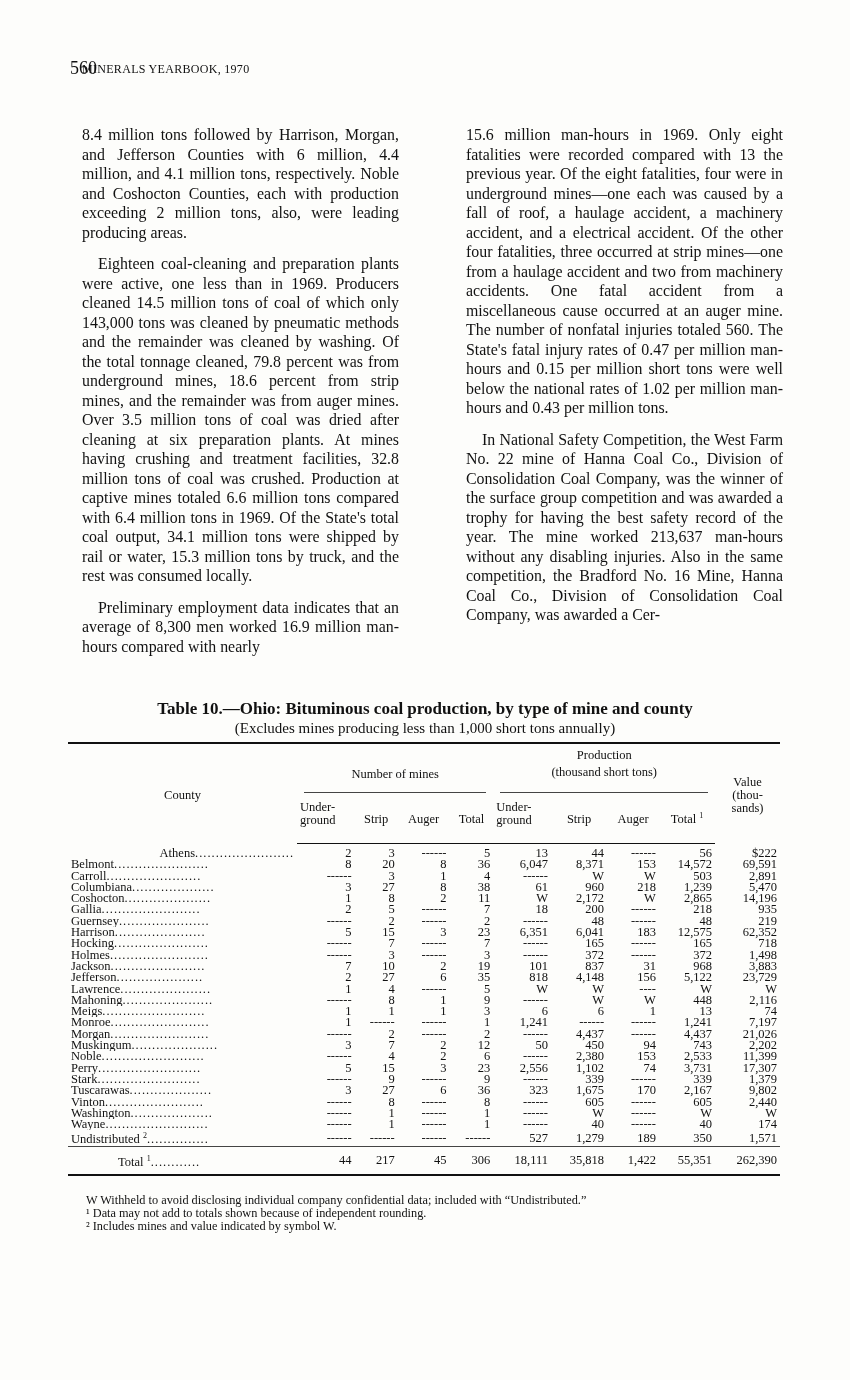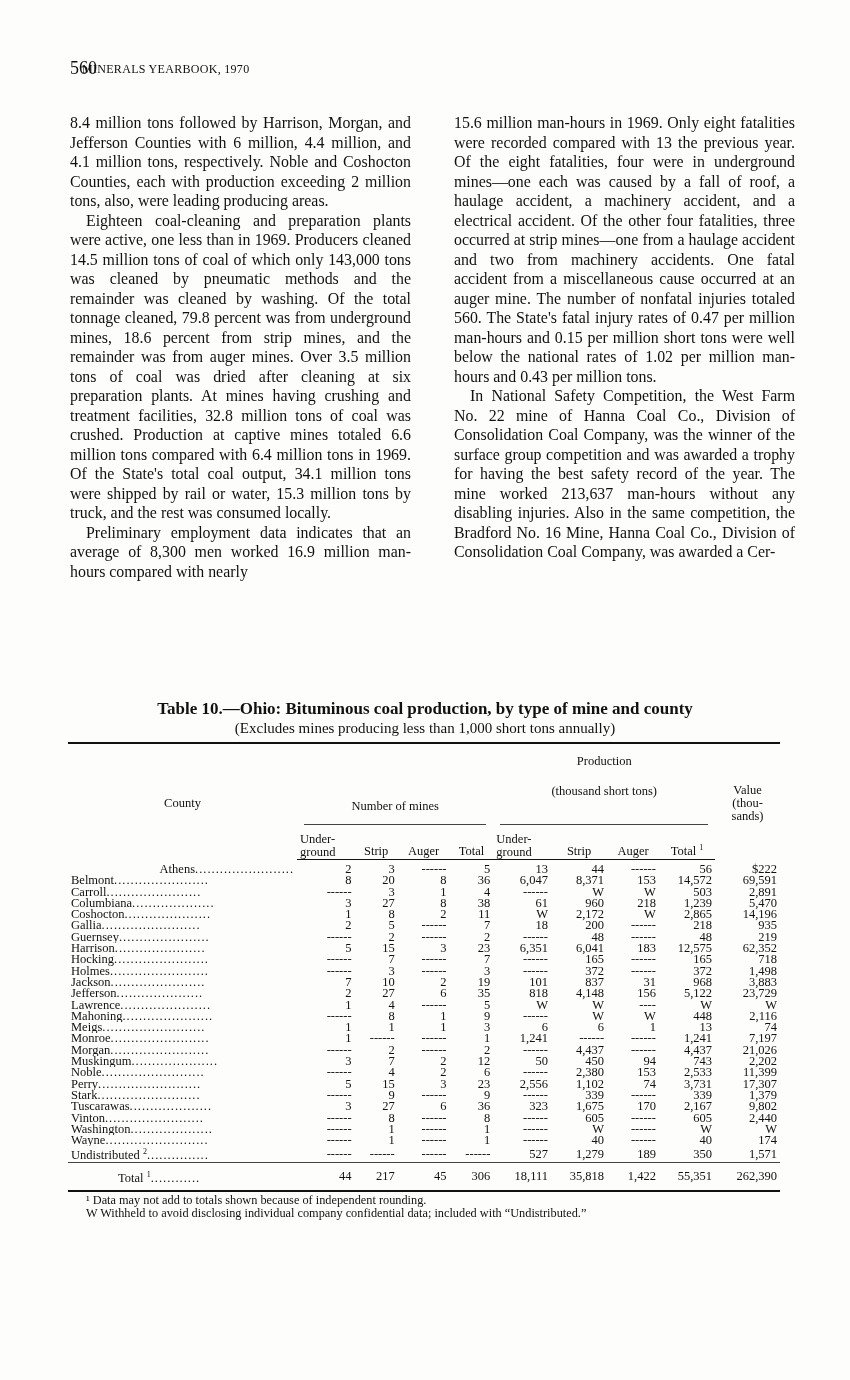--- a/index.html
+++ b/index.html
@@ -5,28 +5,28 @@
   html, body { margin: 0; padding: 0; background: #fdfdfb; }
   body { width: 850px; height: 1380px; position: relative; overflow: hidden; color: #111;
          font-family: "DejaVu Serif", "Liberation Serif", serif; }
   .header { position: absolute; top: 58px; left: 70px; width: 710px; height: 28px; }
   .page-num { position: absolute; left: 0; top: 0; font-size: 18px; font-family: Liberation Serif, serif; }
   .running-title { position: absolute; left: 12px; right: 0; top: 4px; text-align: left; font-size: 12px; letter-spacing: 0.3px; font-family: "Liberation Serif", serif; }
   .columns { position: absolute; top: 113px; left: 70px; width: 710px; }
   .col { position: absolute; top: 0; width: 341px; font-family: "Liberation Serif", serif; font-size: 15.9px; line-height: 19.5px; text-align: justify; }
   .col.left { left: 0; }
   .col.right { left: 384px; }
-  .col p { margin: 0; }
+  .col p { margin: 12px; }
   .col p.indent { text-indent: 16px; }
   .table-title { position: absolute; top: 699px; left: 70px; width: 710px; text-align: center; font-family: "Liberation Serif", serif; font-weight: bold; font-size: 17px; }
   .table-subtitle { position: absolute; top: 720px; left: 70px; width: 710px; text-align: center; font-family: "Liberation Serif", serif; font-size: 15px; }
   table.data { position: absolute; top: 742px; left: 68px; width: 712px; border-collapse: collapse; font-family: "Liberation Serif", serif; font-size: 12.5px; }
   table.data th { font-weight: normal; vertical-align: bottom; padding: 0 3px; }
   table.data thead tr.top th { border-top: 2px solid #111; padding-top: 4px; }
-  table.data thead tr.sub th { border-bottom: 1.5px solid #111; padding-bottom: 0; }
+  table.data thead tr.sub th { border-bottom: 1.5px solid #111; padding-bottom: 16px; }
   th.group { text-align: center; padding-bottom: 8px !important; }
   th.group span { display: block; border-bottom: 1px solid #444; padding-bottom: 10px; margin: 0 4px; }
   th.county { text-align: center; vertical-align: middle !important; }
   th.value { text-align: center; vertical-align: middle !important; line-height: 13px; }
   th.sh { text-align: left; line-height: 13px; }
   th.num { text-align: center; }
   table.data td { padding: 0 3px; line-height: 11.3px; text-align: right; white-space: nowrap; }
   table.data td.name { text-align: left; width: 176px; overflow: hidden; }
   table.data td.name .dots { letter-spacing: 1px; }
   table.data tbody tr:first-child td { padding-top: 4px; text-align: right; }
@@ -61,22 +61,22 @@
 
 <table class="data">
   <thead>
     <tr class="top">
       <th class="county" rowspan="2">County</th>
       <th class="group" colspan="4">
         <span>Number of mines</span>
       </th>
       <th class="group" colspan="4">
         <span>
-          <span style="display:block;border:none;padding:0;margin:6px">Production</span>
-          <span style="display:block;border:none;padding:0;margin:15px">(thousand short tons)</span>
+          <span style="display:block;border:none;padding:0;margin:0">Production</span>
+          <span style="display:block;border:none;padding:0;margin:2px">(thousand short tons)</span>
         </span>
       </th>
       <th class="value" rowspan="2">
         <div>Value</div>
         <div>(thou-</div>
         <div>sands)</div>
       </th>
     </tr>
     <tr class="sub">
       <th class="sh">
@@ -417,15 +417,16 @@
         <td>18,111</td>
         <td>35,818</td>
         <td>1,422</td>
         <td>55,351</td>
         <td>262,390</td>
       </tr>
     </tbody>
 </table>
 
 <div class="footnotes">
+  <div>W Withheld to avoid disclosing individual company confidential data; included with “Undistributed.”</div>
   <div>¹ Data may not add to totals shown because of independent rounding.</div>
-  <div>W Withheld to avoid disclosing individual company confidential data; included with “Undistributed.”</div>
+  <div>² Includes mines and value indicated by symbol W.</div>
 </div>
 
 </body></html>

